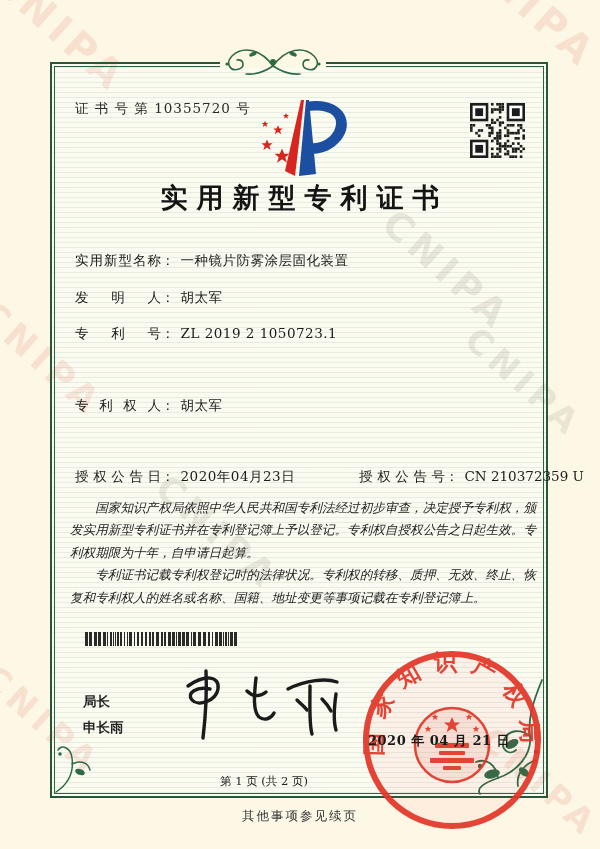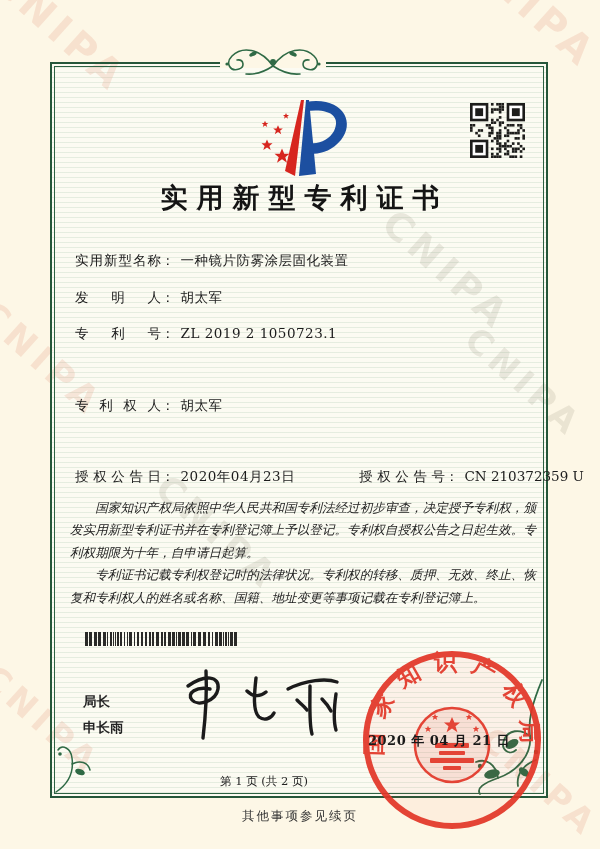--- a/index.html
+++ b/index.html
@@ -131,20 +131,21 @@
     <g fill="none" stroke="#2f6a45" stroke-width="1.5" stroke-linecap="round">
       <path d="M4,62 C16,54 22,42 20,28 C19,18 10,14 6,20"></path>
       <path d="M20,34 C28,30 36,32 38,40"></path>
     </g>
     <g fill="#2f6a45">
       <ellipse cx="28" cy="42" rx="5" ry="3" transform="rotate(20 28 42)"></ellipse>
       <circle cx="8" cy="24" r="1.8"></circle>
     </g>
   </svg>
 
+  <div class="cert-no">证 书 号 第 10355720 号</div>
 
   <svg class="logo" width="124" height="84" viewBox="0 0 124 84">
     <defs>
       <path id="st" d="M0,-6 L1.8,-1.8 L6,-1.8 L2.6,1 L4,5.4 L0,2.6 L-4,5.4 L-2.6,1 L-6,-1.8 L-1.8,-1.8 Z"></path>
     </defs>
     <polygon points="59,4 62,4 53,80 43,75" fill="#d7261f"></polygon>
     <polygon points="64,4 67,4 74,78 57,80" fill="#1c4fa0"></polygon>
     <path d="M64,6 C100,0 114,26 99,44 C88,57 73,60 63,56 L64,46 C75,50 87,44 92,35 C99,20 88,12 64,15 Z" fill="#1c4fa0"></path>
     <g fill="#d7261f">
       <use href="#st" transform="translate(40,60) scale(1.25)"></use>

